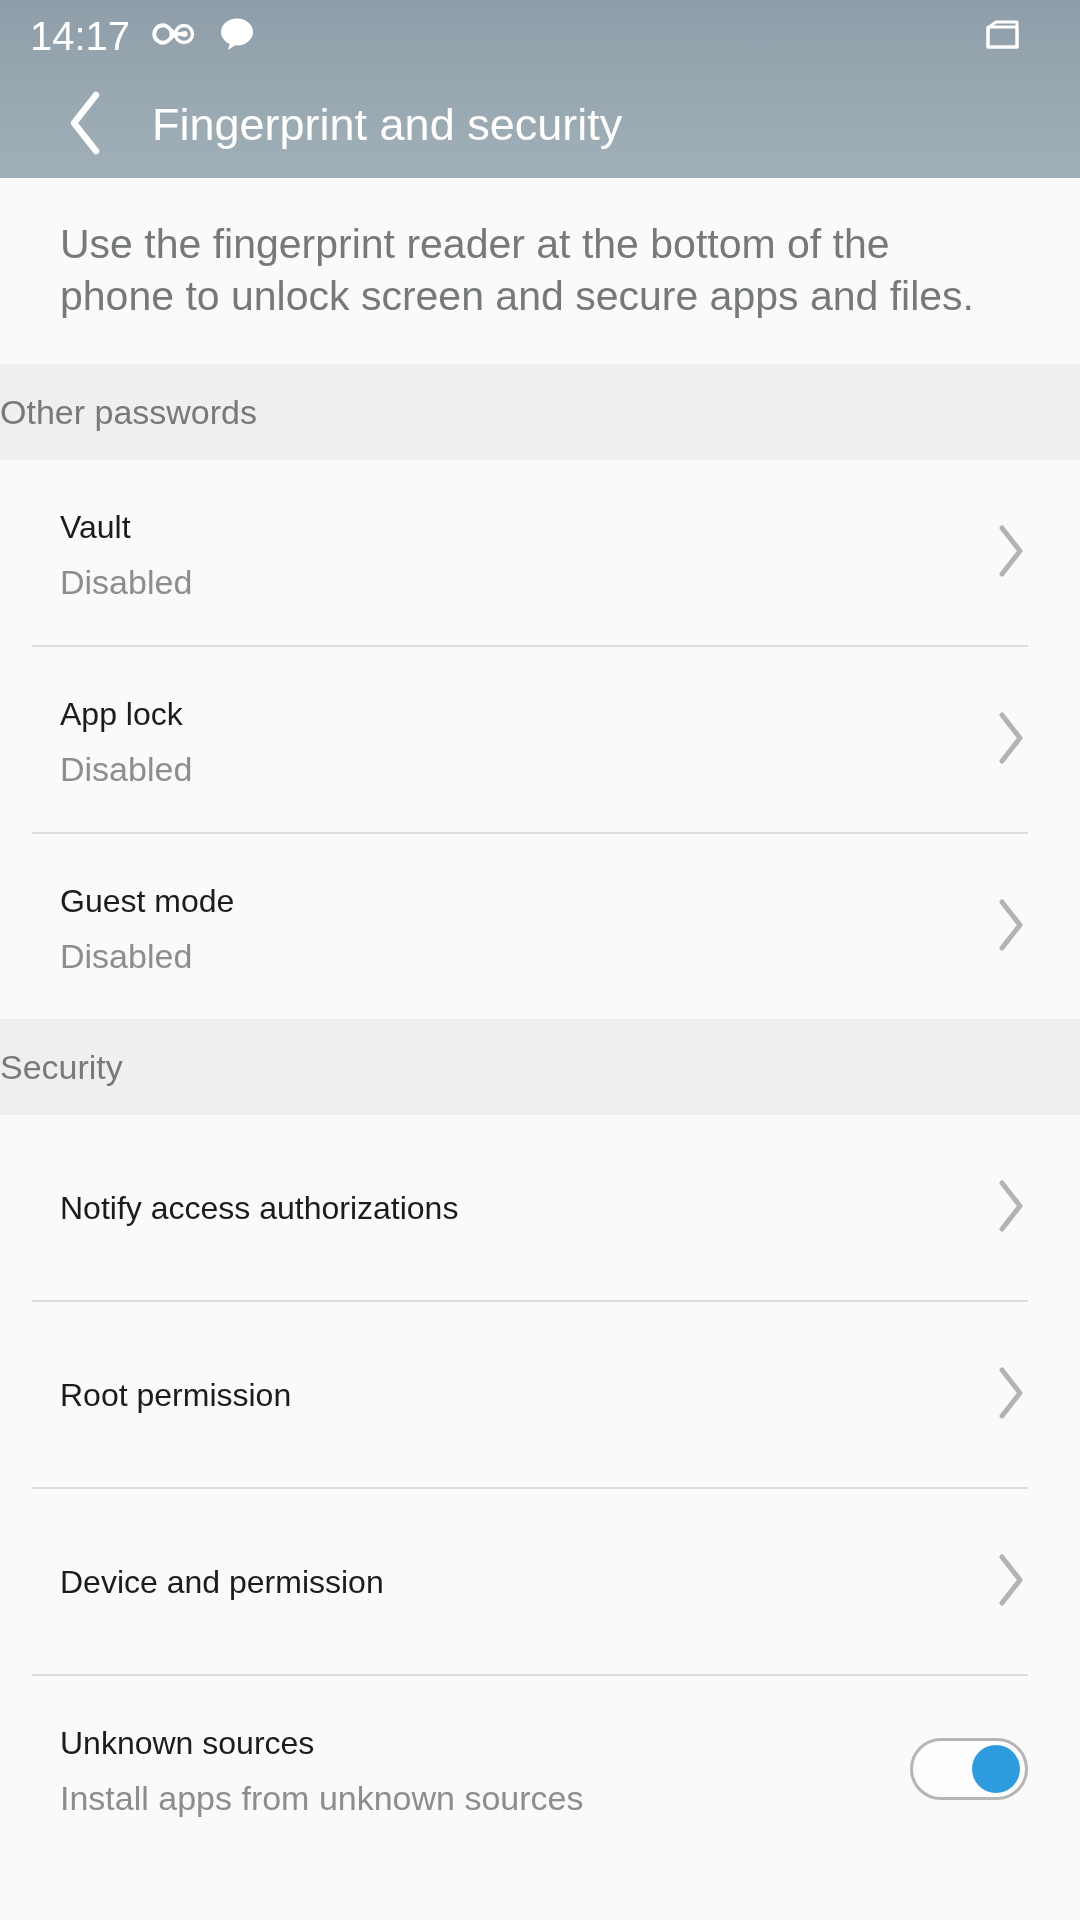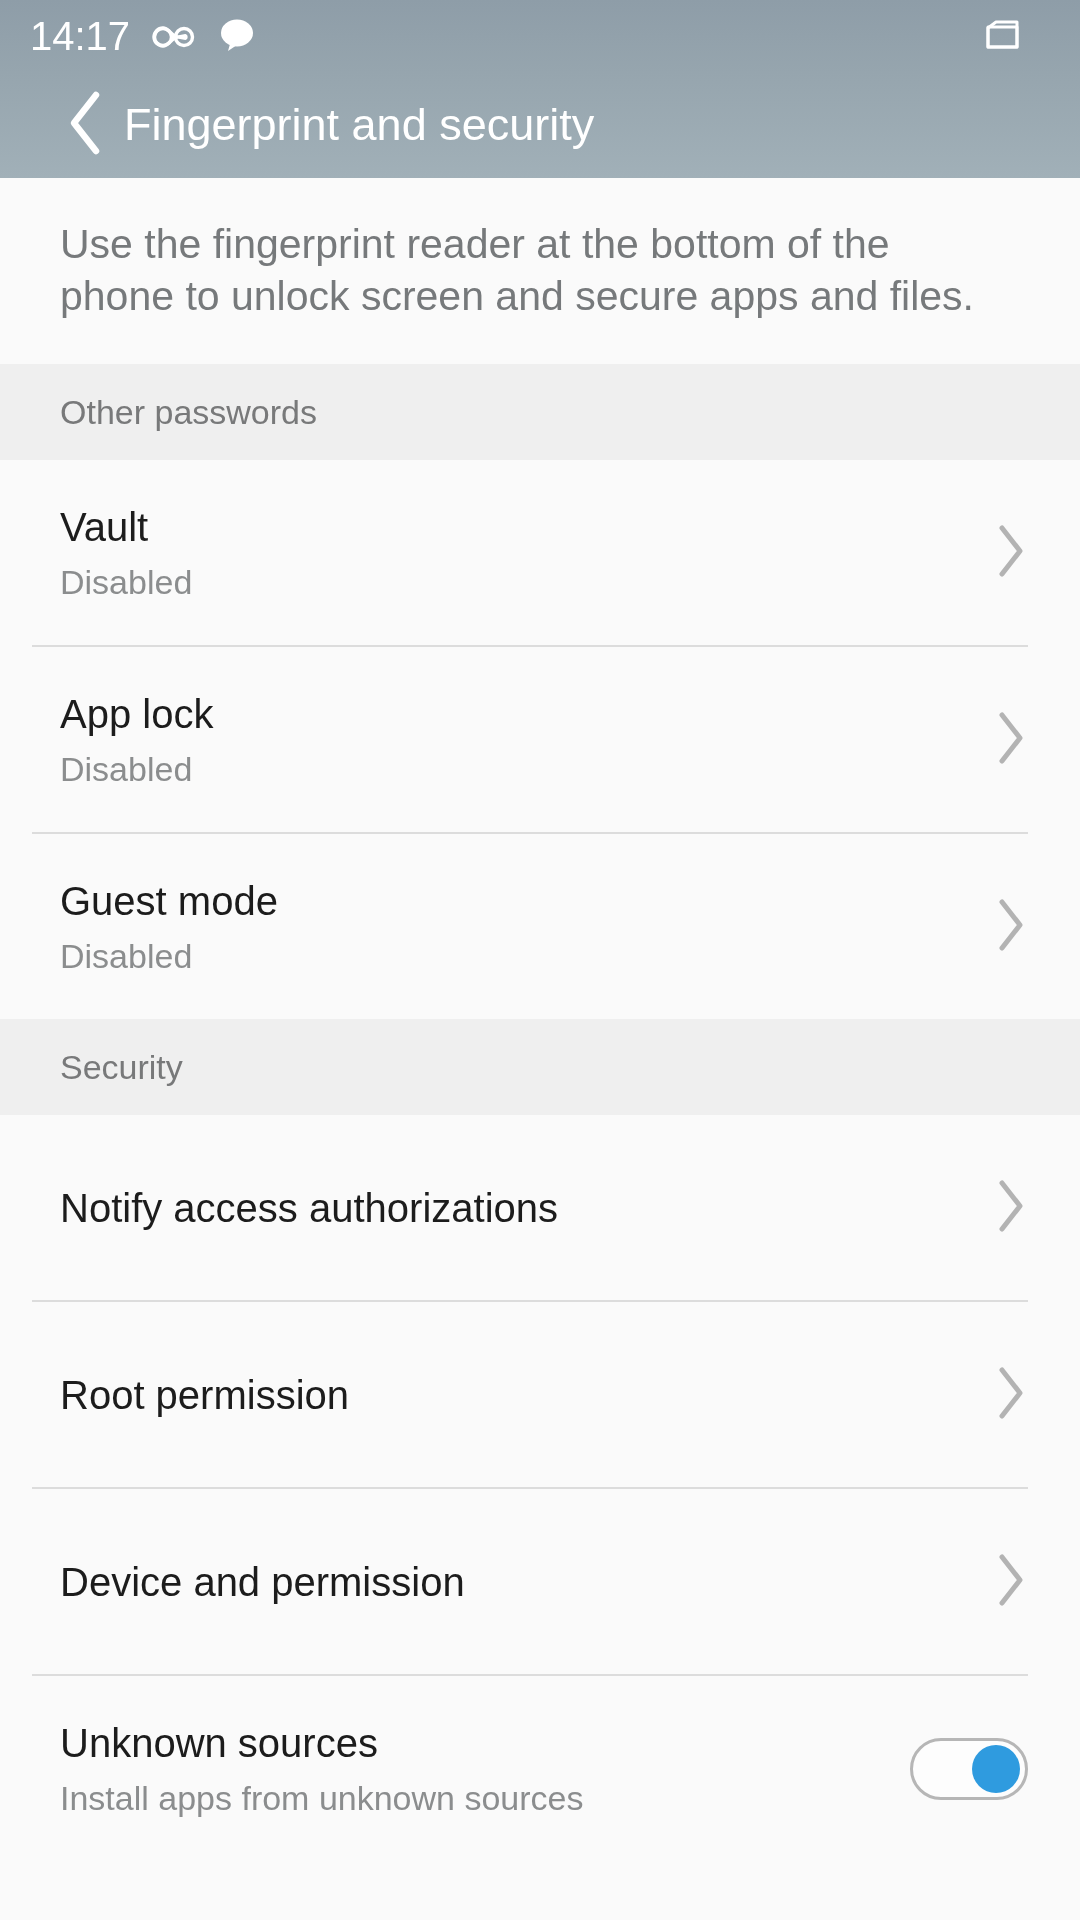--- a/index.html
+++ b/index.html
@@ -26,21 +26,21 @@
     height: 72px;
     flex: 0 0 72px;
     background: linear-gradient(to bottom, #8e9da8 0%, #96a5ae 100%);
     display: flex;
     align-items: center;
     padding: 0 26px 0 30px;
     color: #ffffff;
   }
   .status-left {
     display: flex;
-    align-items: flex-end;
+    align-items: center;
     gap: 22px;
   }
   .status-clock {
     font-size: 40px;
     font-weight: 400;
     letter-spacing: 0px;
     line-height: 1;
     color: #ffffff;
   }
   .status-right {
@@ -86,20 +86,21 @@
     height: 76px;
     display: flex;
     align-items: center;
     justify-content: center;
     flex: 0 0 auto;
   }
   .app-title {
     font-size: 45px;
     color: #ffffff;
     font-weight: 400;
+    margin-left: 28px;
     white-space: nowrap;
   }
 
   
   .content {
     flex: 1 1 auto;
     background: #fafafa;
     overflow: hidden;
   }
 
@@ -112,21 +113,20 @@
     line-height: 52px;
     color: #76797b;
     max-width: 930px;
   }
 
   .section-header {
     background: #efefef;
     height: 96px;
     display: flex;
     align-items: center;
-    padding-left: 60px;
   }
   .section-header span {
     font-size: 34px;
     color: #78797a;
   }
 
   .list { background: #fafafa; }
 
   .row {
     position: relative;
@@ -139,21 +139,21 @@
   .row.one-line { height: 185px; }
   .row-text {
     display: flex;
     flex-direction: column;
     justify-content: center;
     gap: 10px;
     flex: 1 1 auto;
     min-width: 0;
   }
   .row-title {
-    font-size: 40px;
+    font-size: 32px;
     color: #1c1c1c;
     line-height: 48px;
   }
   .row-sub {
     font-size: 34px;
     color: #8b8d8e;
     line-height: 42px;
   }
   .divider {
     height: 2px;

